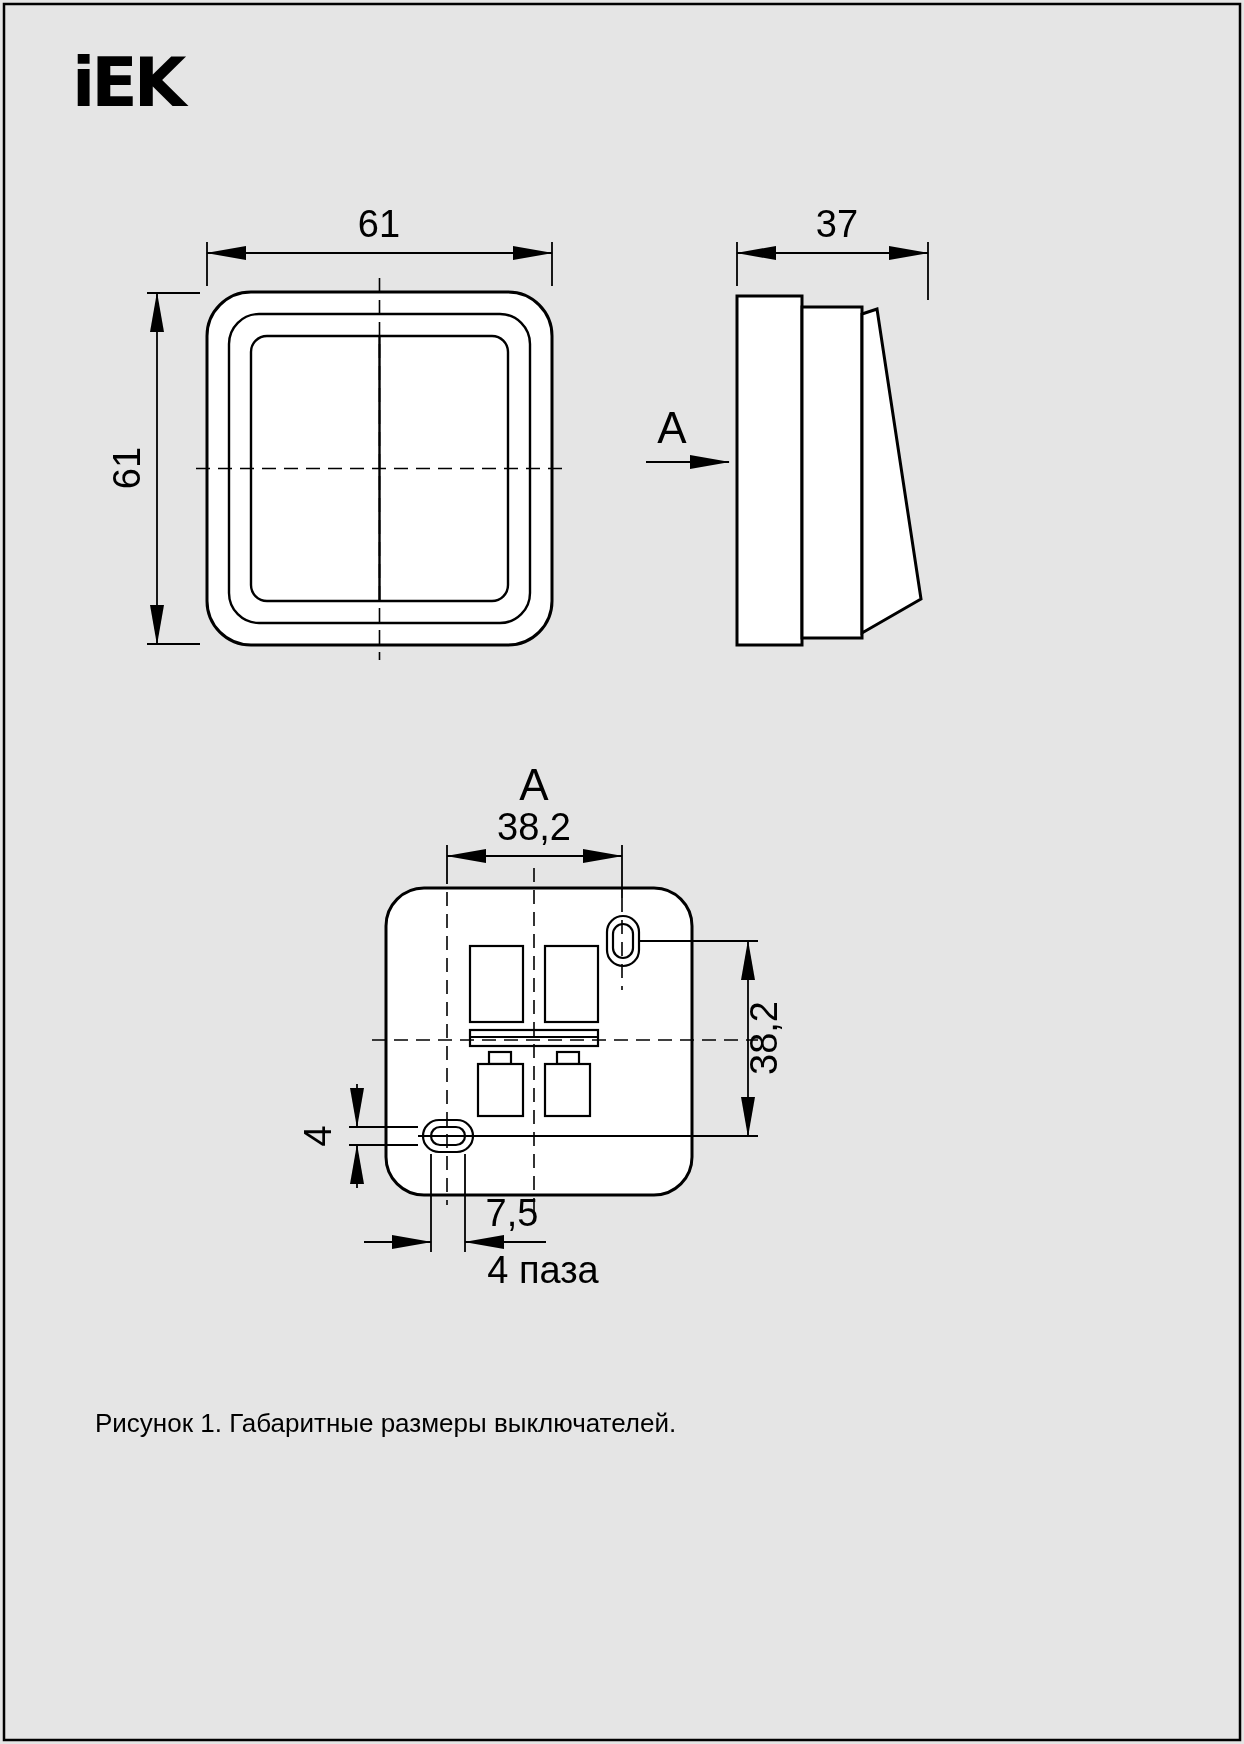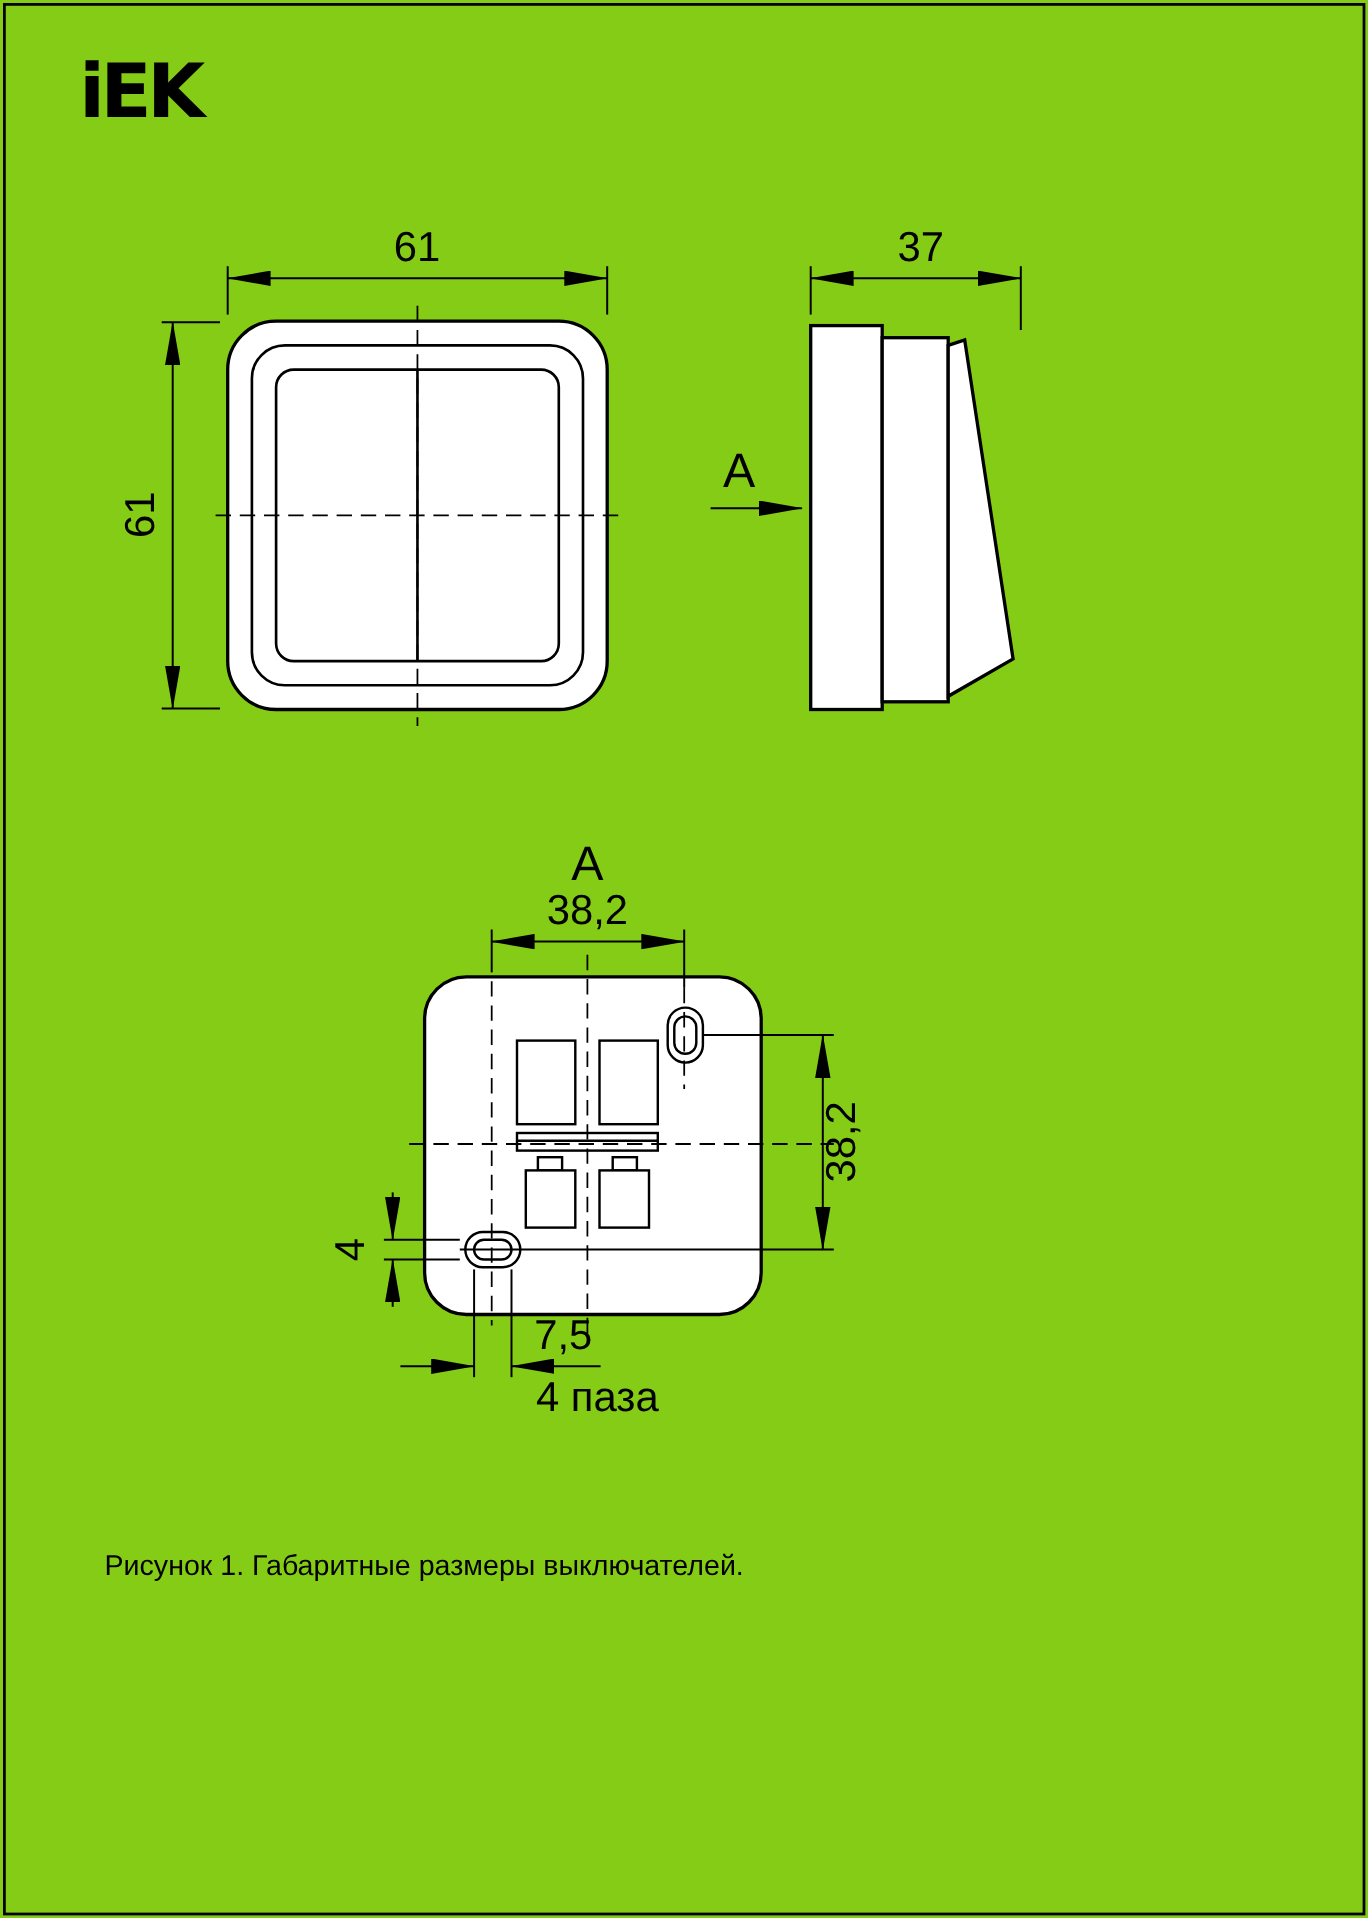--- a/index.html
+++ b/index.html
@@ -1,16 +1,16 @@
 <!DOCTYPE html>
 <html><head>
 <meta charset="utf-8">
 <style>
   html,body{margin:0;padding:0;background:#fff;}
-  .page{position:relative;width:1244px;height:1744px;background:#84cc16;overflow:hidden;}
+  .page{position:relative;width:1244px;height:1744px;background:#e5e5e5;overflow:hidden;}
   svg{position:absolute;left:0;top:0;}
   .outline{fill:#fff;stroke:#000;stroke-width:3;}
   .outline2{fill:none;stroke:#000;stroke-width:2.4;}
   .shape{fill:#fff;stroke:#000;stroke-width:3;}
   .detail{fill:#fff;stroke:#000;stroke-width:2.2;}
   .detail-line{fill:none;stroke:#000;stroke-width:2.2;}
   .thin{fill:none;stroke:#000;stroke-width:1.8;}
   .dash{fill:none;stroke:#000;stroke-width:1.6;stroke-dasharray:14 8;}
   .dim{font:38px "Liberation Sans","DejaVu Sans",sans-serif;fill:#000;}
   .viewlabel{font:44px "Liberation Sans","DejaVu Sans",sans-serif;fill:#000;}

